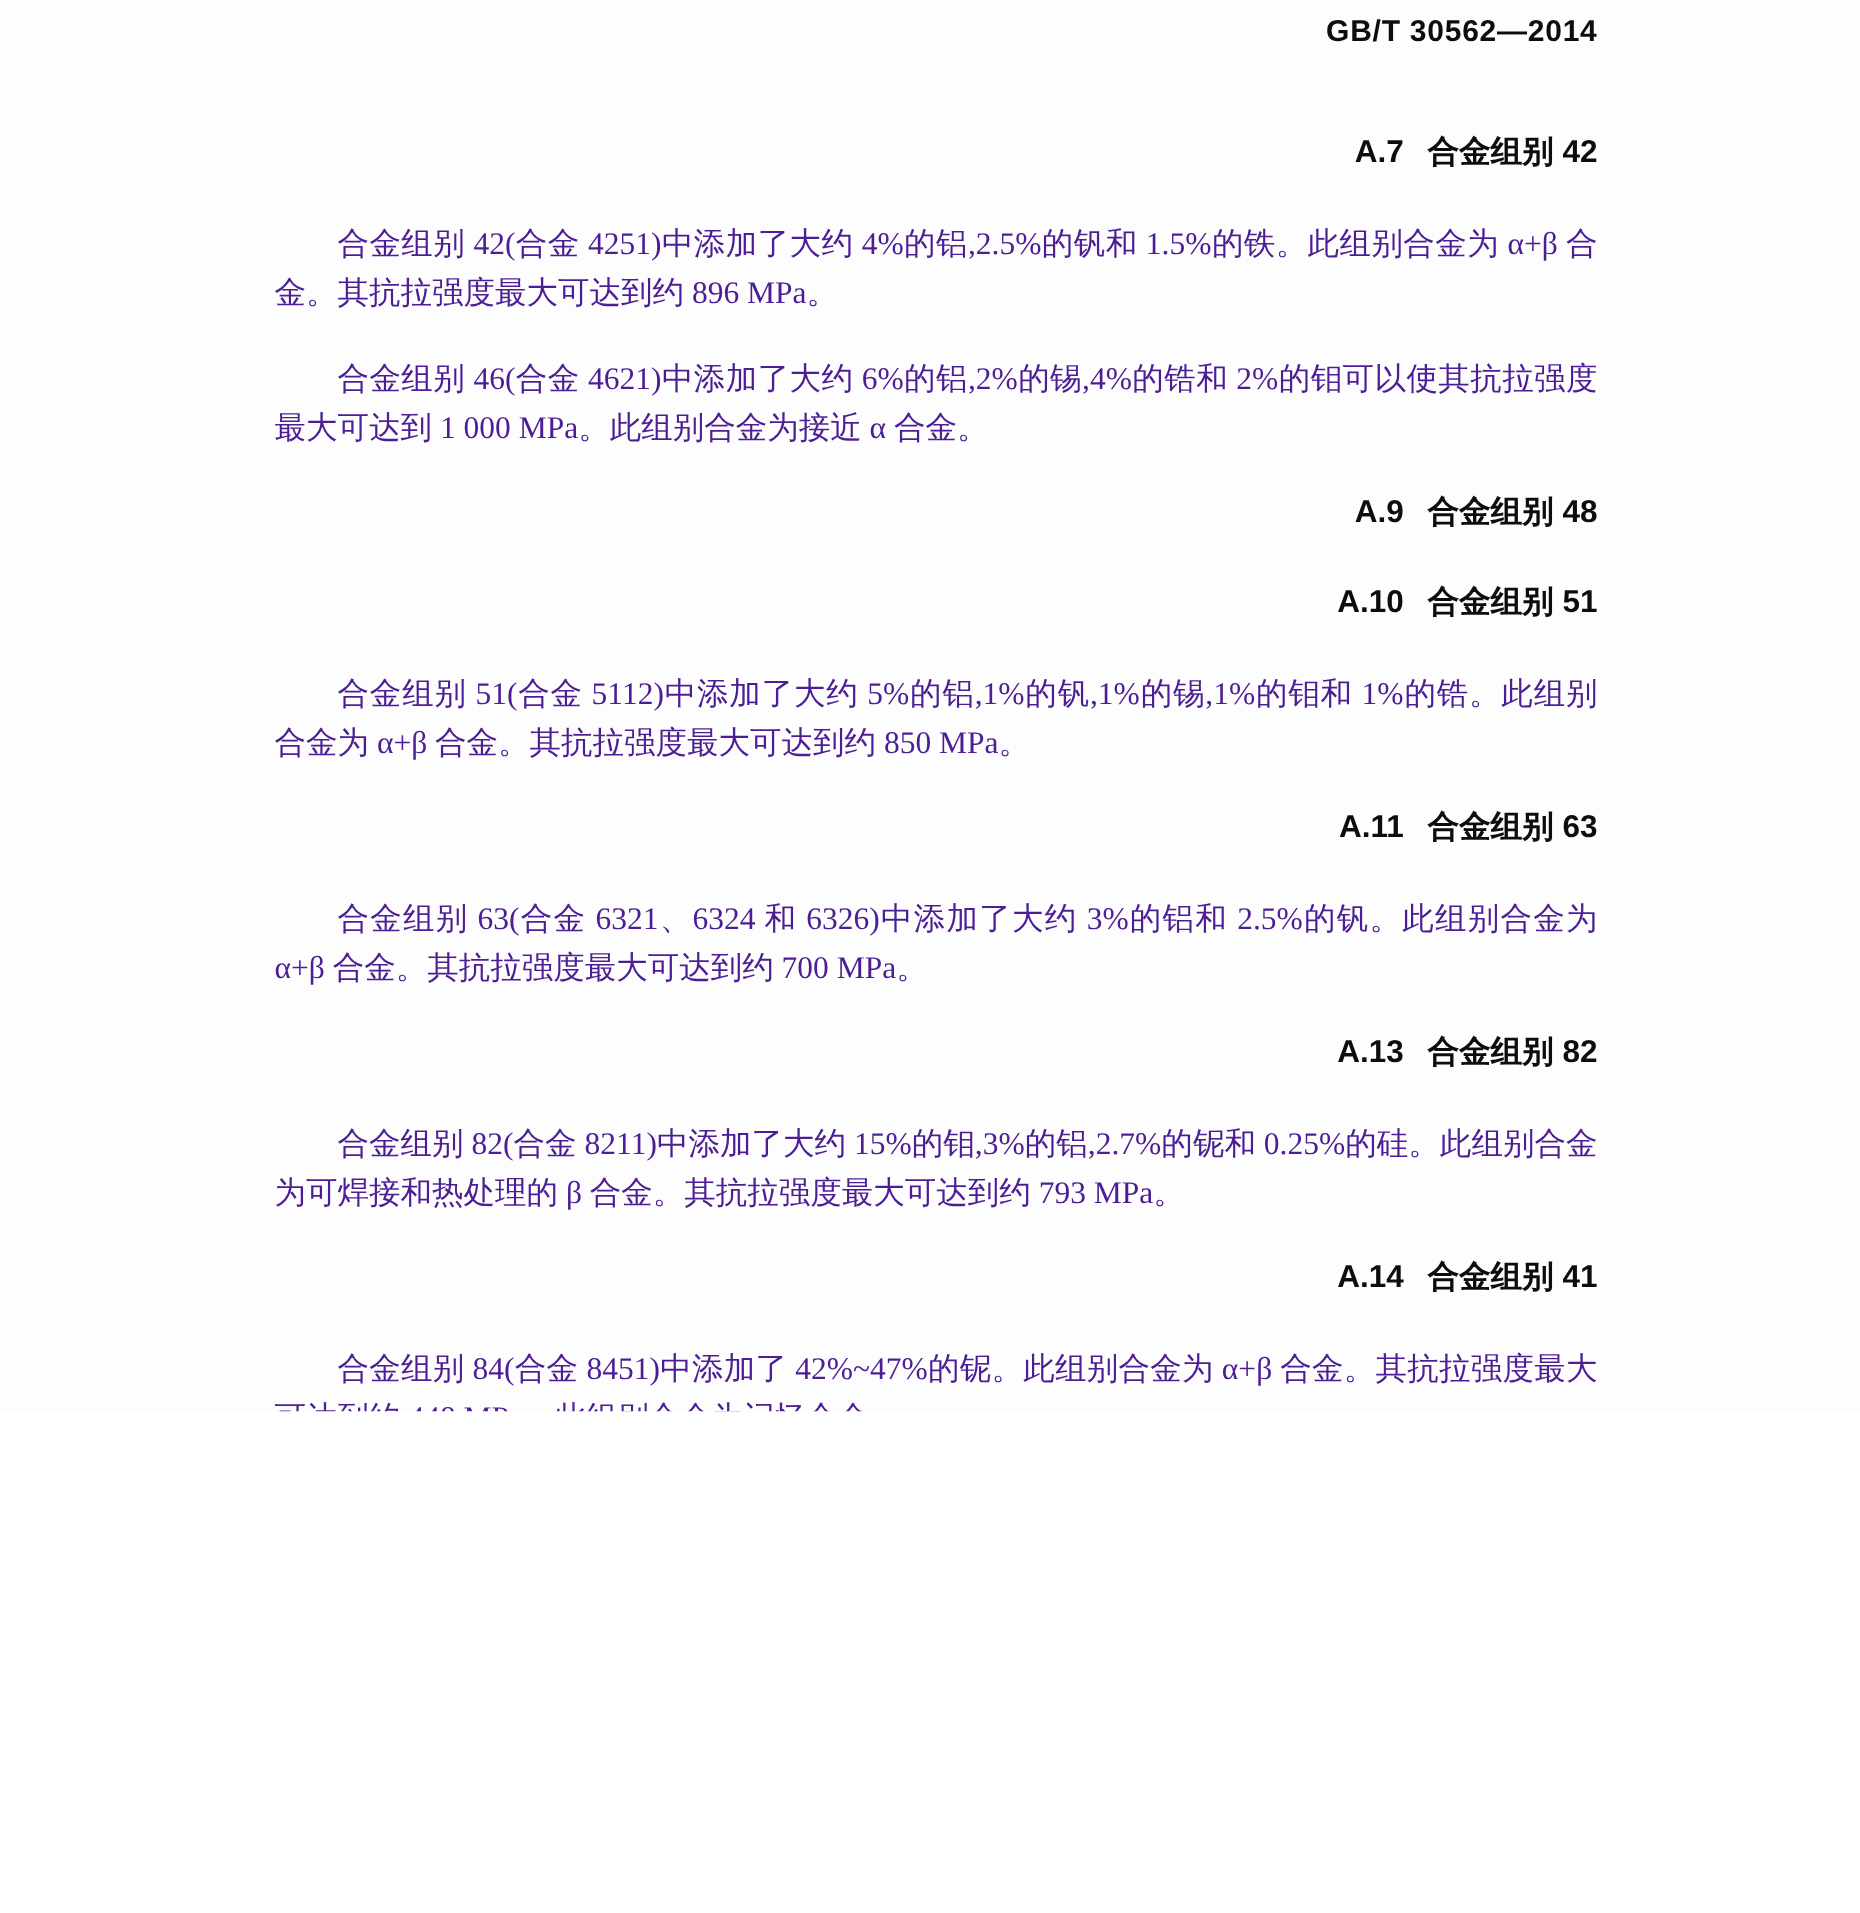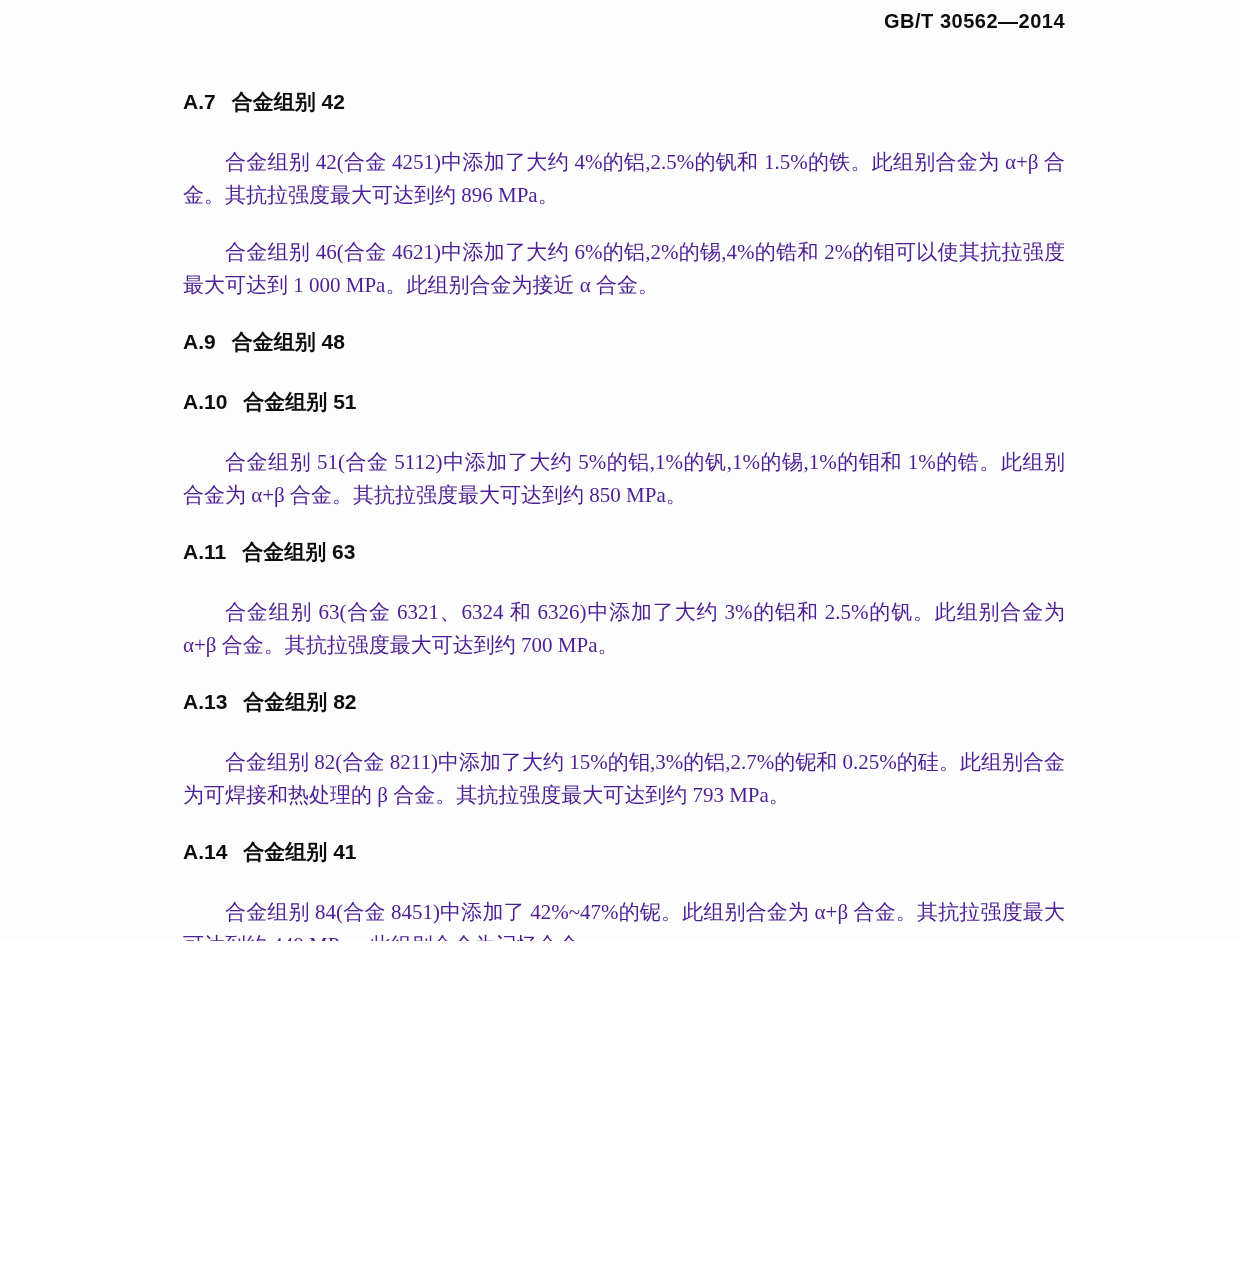--- a/index.html
+++ b/index.html
@@ -35,20 +35,21 @@
   }
   .doc-section { margin: 0; padding: 0; }
   .sec-heading {
     margin: 0 0 28px 0;
     font-family: "Liberation Sans", "DejaVu Sans", sans-serif;
     font-weight: bold;
     font-size: 21px;
     line-height: 32px;
     color: #0d0d0d;
     white-space: nowrap;
+    text-align: right;
   }
   .sec-num {
     display: inline-block;
     margin-right: 16px;
   }
   .sec-body {
     margin: 0 0 24px 0;
     font-size: 21px;
     line-height: 33px;
     text-align: justify;

